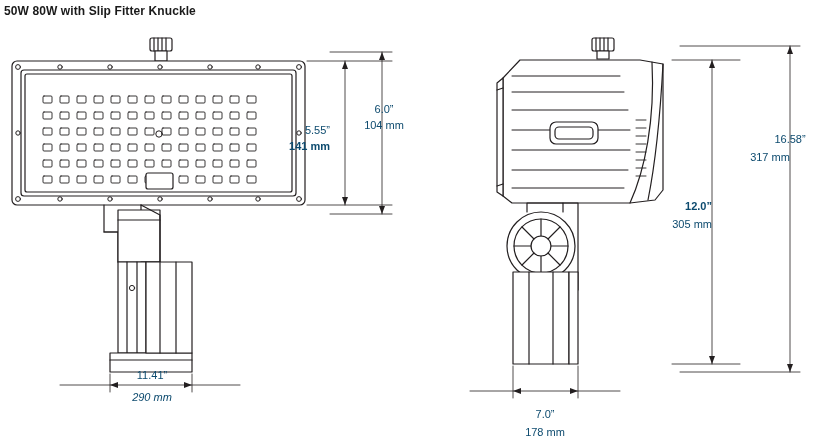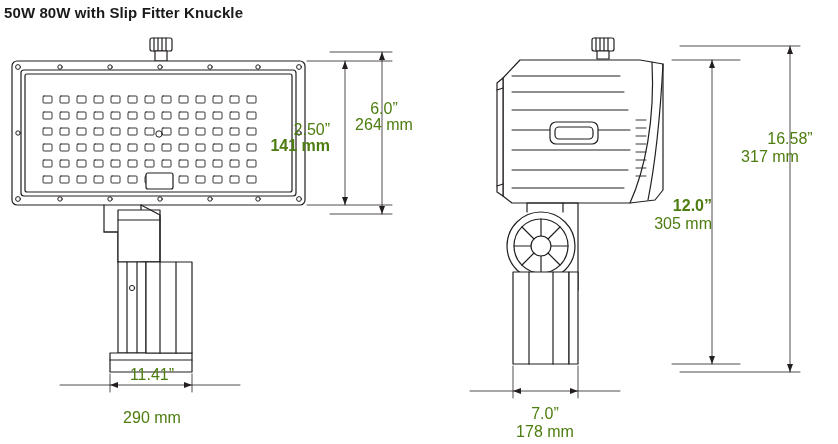--- a/index.html
+++ b/index.html
@@ -12,38 +12,38 @@
     height: 444px;
     position: relative;
     font-family: "Liberation Sans", sans-serif;
     color: #000000;
     overflow: hidden;
   }
   #title {
     position: absolute;
     left: 4px;
     top: 4px;
-    font-size: 15px;
+    font-size: 12px;
     font-weight: bold;
     letter-spacing: 0.1px;
     color: #1a1a1a;
   }
   .stage {
     position: absolute;
     left: 0;
     top: 0;
     width: 838px;
     height: 444px;
   }
   svg { display: block; }
   .dimtext {
     position: absolute;
-    font-size: 16px;
+    font-size: 11px;
     line-height: 16px;
-    color: #4d7c0f;
+    color: #0c4a6e;
     white-space: nowrap;
     text-align: center;
   }
   .dimtext.r { text-align: right; }
 </style>
 </head>
 <body>
 
 <div id="title">50W 80W with Slip Fitter Knuckle</div>
 
@@ -302,28 +302,28 @@
         <line x1="578" y1="366" x2="578" y2="398"></line>
         <line x1="470" y1="391" x2="620" y2="391"></line>
         <path d="M513 391 L521 388 L521 394 Z" fill="#231f20" stroke="none"></path>
         <path d="M578 391 L570 388 L570 394 Z" fill="#231f20" stroke="none"></path>
       </g>
     </g>
   </g>
 </svg>
 </div>
 
-<div class="dimtext r" style="left:246px; top:122px; width:84px;">2.50”</div>
+<div class="dimtext r" style="left:246px; top:122px; width:84px;">5.55”</div>
 <div class="dimtext r" style="left:246px; top:138px; width:84px;font-weight:bold;">141 mm</div>
 
 <div class="dimtext" style="left:344px; top:101px; width:80px;">6.0”</div>
-<div class="dimtext" style="left:344px; top:117px; width:80px;">264 mm</div>
+<div class="dimtext" style="left:344px; top:117px; width:80px;">104 mm</div>
 
 <div class="dimtext" style="left:92px; top:367px; width:120px;">11.41”</div>
-<div class="dimtext" style="left:92px; top:410px; width:120px;">290 mm</div>
+<div class="dimtext" style="left:92px; top:389px; width:120px;font-style:italic;">290 mm</div>
 
 <div class="dimtext r" style="left:612px; top:198px; width:100px;font-weight:bold;">12.0”</div>
 <div class="dimtext r" style="left:608px; top:216px; width:104px;">305 mm</div>
 
 <div class="dimtext" style="left:744px; top:131px; width:92px;">16.58”</div>
 <div class="dimtext" style="left:724px; top:149px; width:92px;">317 mm</div>
 
 <div class="dimtext" style="left:495px; top:406px; width:100px;">7.0”</div>
 <div class="dimtext" style="left:495px; top:424px; width:100px;">178 mm</div>
 

